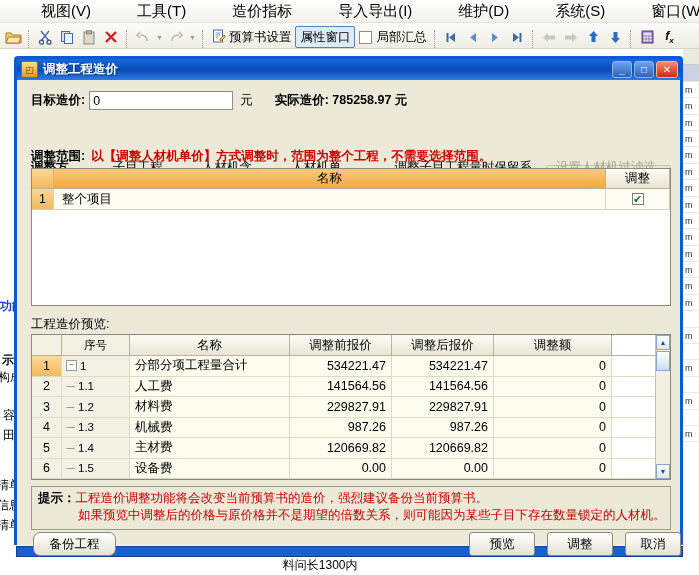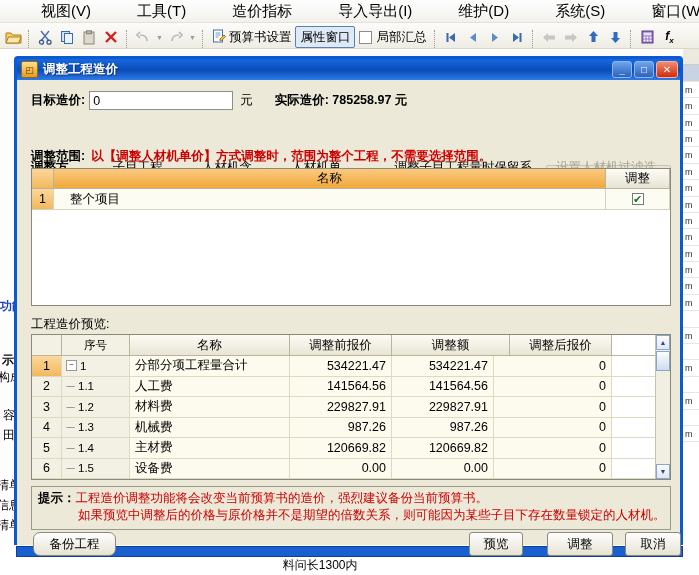--- a/index.html
+++ b/index.html
@@ -82,21 +82,21 @@
     background:#fff;border:1px solid #8a8a7a;box-sizing:border-box;overflow:hidden;}
   .sg-head{display:flex;height:20px;font-size:12.5px;}
   .sg-head .c{border-right:1px solid #b9b49e;border-bottom:1px solid #b9b49e;
     display:flex;align-items:center;justify-content:center;box-sizing:border-box;
     background:linear-gradient(#fdfbf4,#e8e4d4);}
   .sg-head .c.org{background:linear-gradient(#fbc97f,#f0a93c);}
   .sg-row{display:flex;height:21px;font-size:12.5px;}
   .sg-row .c{border-right:1px solid #d6d2bd;border-bottom:1px solid #d6d2bd;
     display:flex;align-items:center;box-sizing:border-box;background:#fdfcf2;}
   .c-idx{width:22px;justify-content:center;background:linear-gradient(#fbd79a,#f2b95e)!important;}
-  .c-name{flex:1;padding-left:16px;}
+  .c-name{flex:1;padding-left:8px;}
   .c-adj{width:64px;justify-content:center;}
 
   .preview-label{position:absolute;left:14px;top:236px;font-size:12.5px;}
 
   
   .pvgrid{position:absolute;left:14px;top:254px;width:640px;height:146px;
     background:#fff;border:1px solid #8a8a7a;box-sizing:border-box;display:flex;overflow:hidden;}
   .pv-inner{flex:1;overflow:hidden;}
   .pv-head{display:flex;height:21px;font-size:12.5px;}
   .pv-head .c{border-right:1px solid #b9b49e;border-bottom:1px solid #b9b49e;
@@ -392,22 +392,22 @@
 
     <div class="preview-label">工程造价预览:</div>
 
     <div class="pvgrid">
       <div class="pv-inner">
         <div class="pv-head">
           <div class="c p-idx plain"></div>
           <div class="c p-no org" style="justify-content:center;padding-left:0">序号</div>
           <div class="c p-name" style="justify-content:center;padding-left:0">名称</div>
           <div class="c p-num" style="justify-content:center;padding-right:0">调整前报价</div>
+          <div class="c p-num" style="justify-content:center;padding-right:0">调整后报价</div>
           <div class="c p-adj" style="justify-content:center;padding-right:0">调整额</div>
-          <div class="c p-num" style="justify-content:center;padding-right:0">调整后报价</div>
           <div class="c p-pad"></div>
         </div>
 
         <div class="pv-row">
           <div class="c p-idx">1</div>
           <div class="c p-no">
               <span class="tree-pm">−</span>
               <span>1</span>
             </div>
           <div class="c p-name">分部分项工程量合计</div>
@@ -494,19 +494,19 @@
 
     <div class="tipbox">
       <div class="tipline">
         <span class="k">提示：</span><span>工程造价调整功能将会改变当前预算书的造价，强烈建议备份当前预算书。</span>
       </div>
       <div class="tipline indent">如果预览中调整后的价格与原价格并不是期望的倍数关系，则可能因为某些子目下存在数量锁定的人材机。</div>
     </div>
 
     <div class="btnbar">
       <div class="dbtn" style="left:16px;top:0;width:83px;border-radius:7px;">备份工程</div>
-      <div class="dbtn" style="left:452px;top:0;width:54px;">预览</div>
+      <div class="dbtn" style="left:452px;top:0;width:66px;">预览</div>
       <div class="dbtn" style="left:530px;top:0;width:66px;">调整</div>
       <div class="dbtn" style="left:608px;top:0;width:56px;">取消</div>
     </div>
 
   </div>
 </div>
 
 </body></html>

